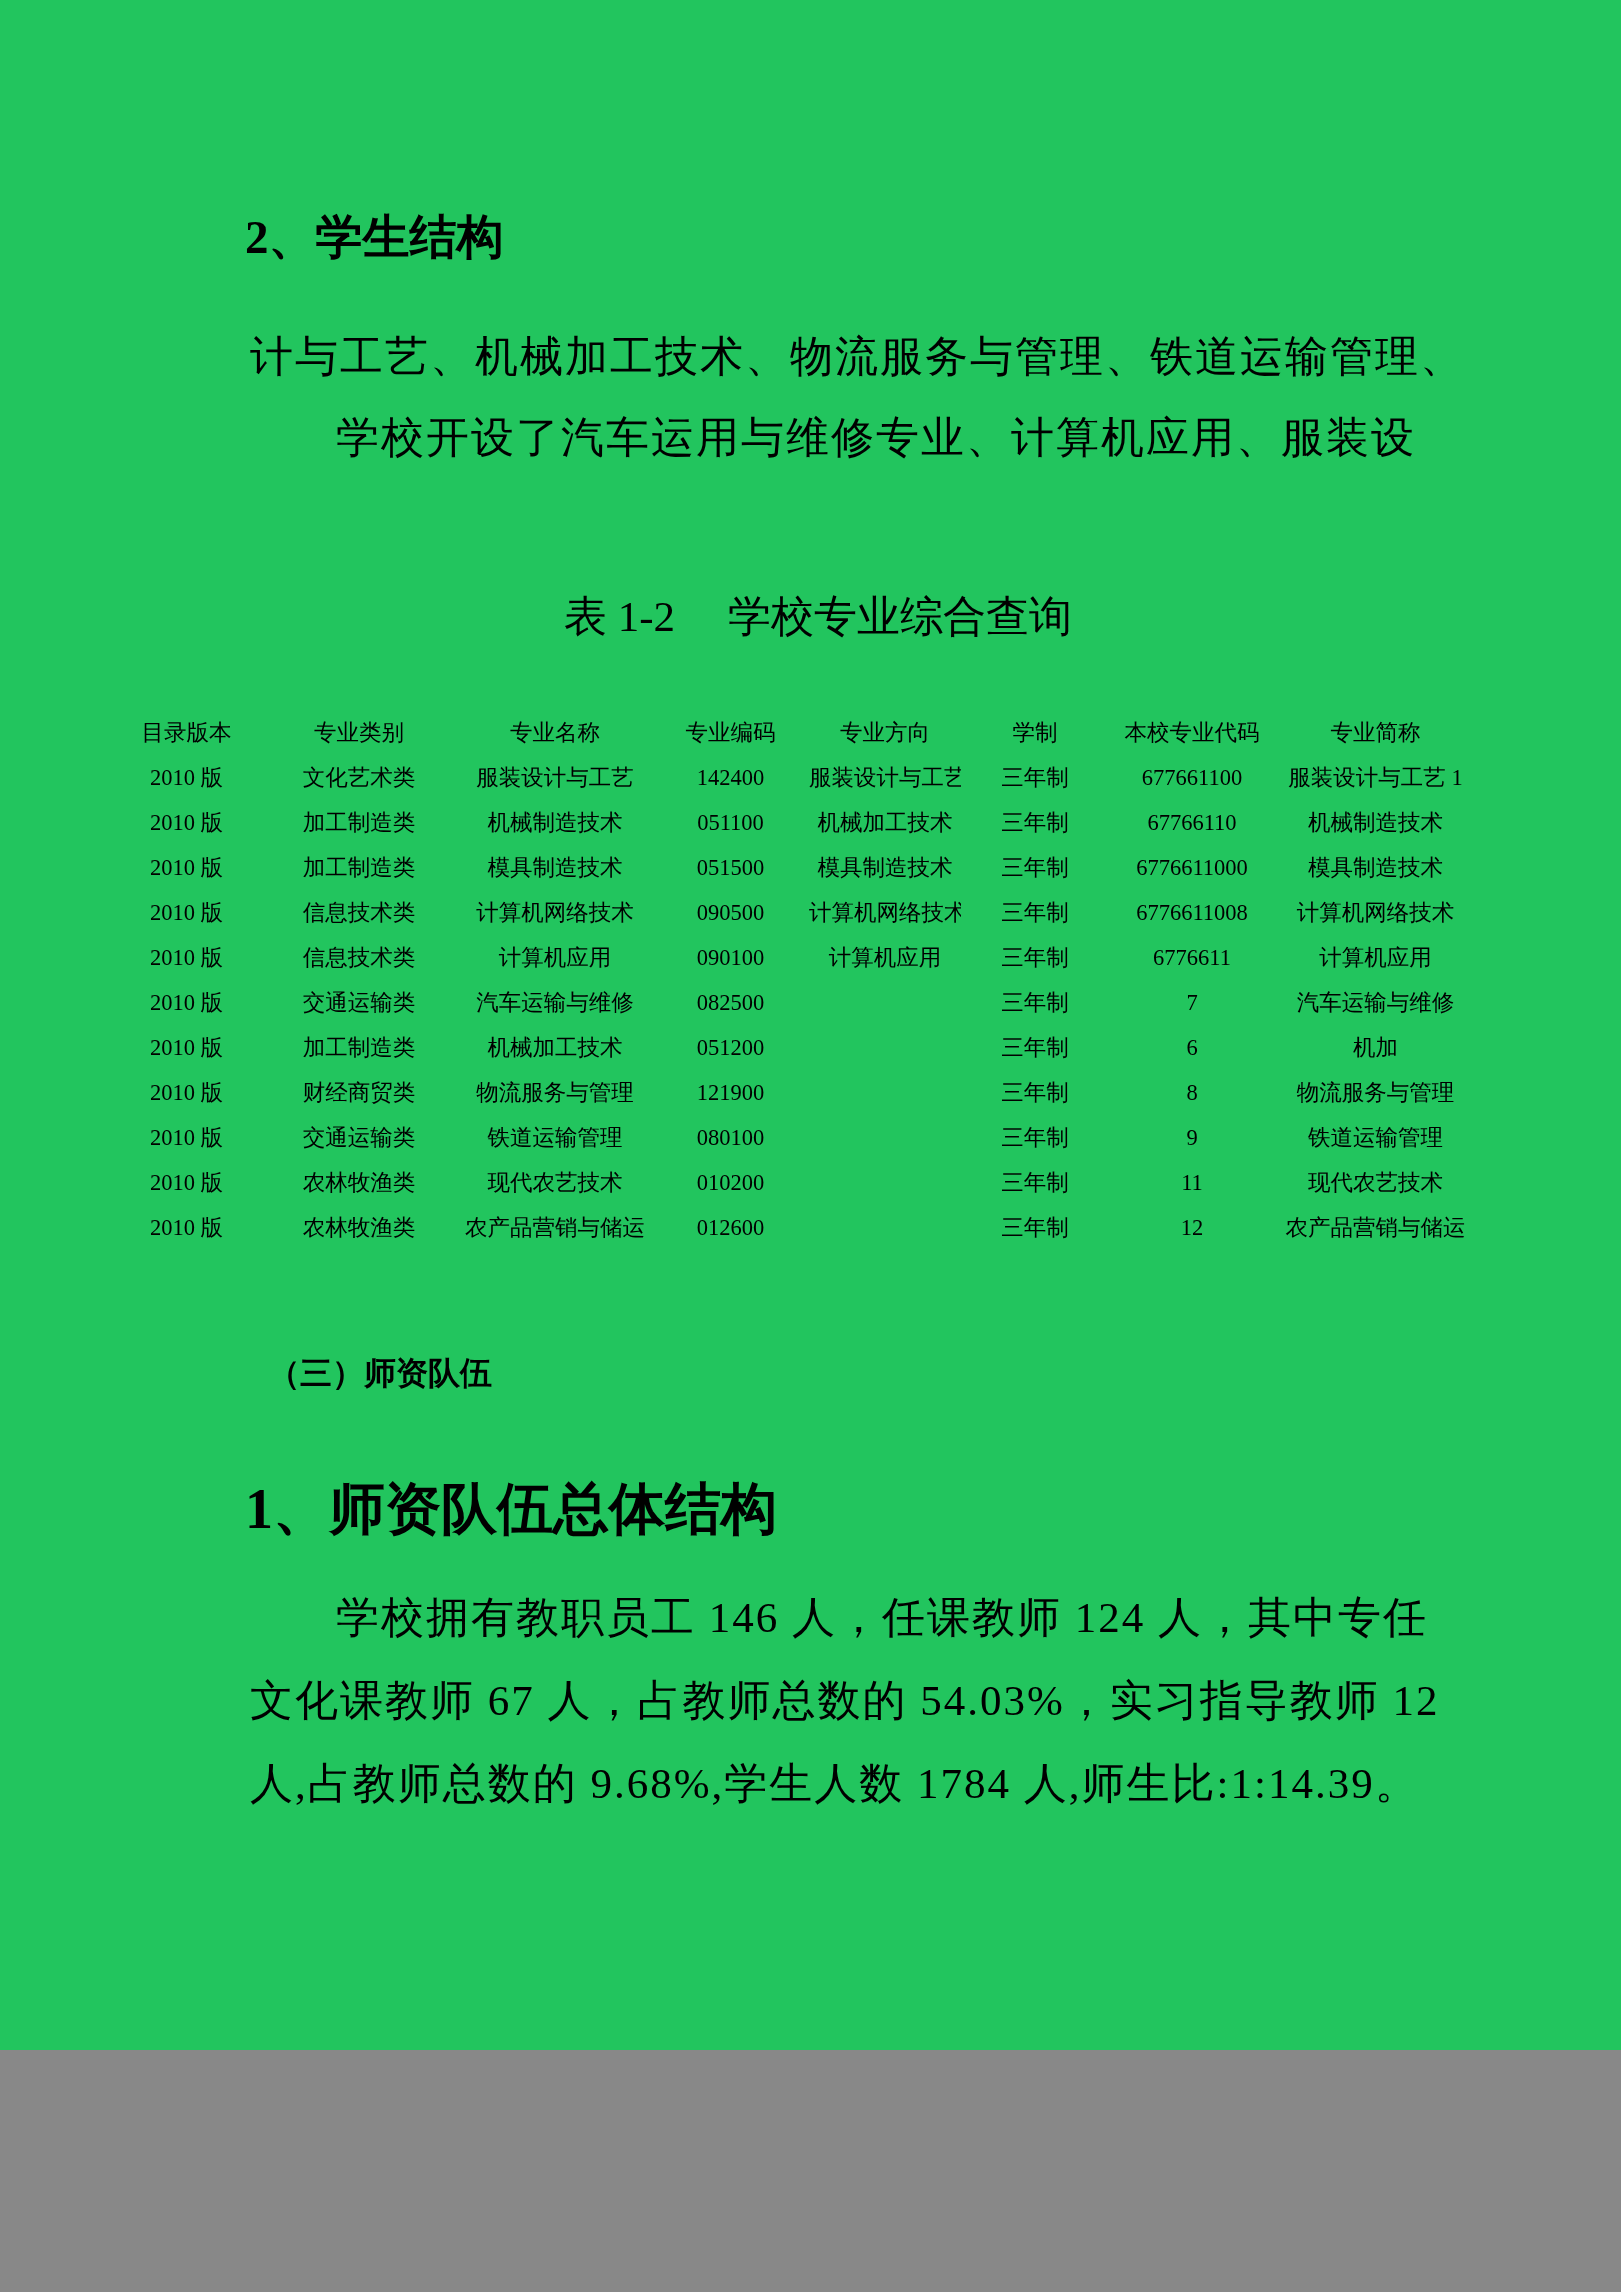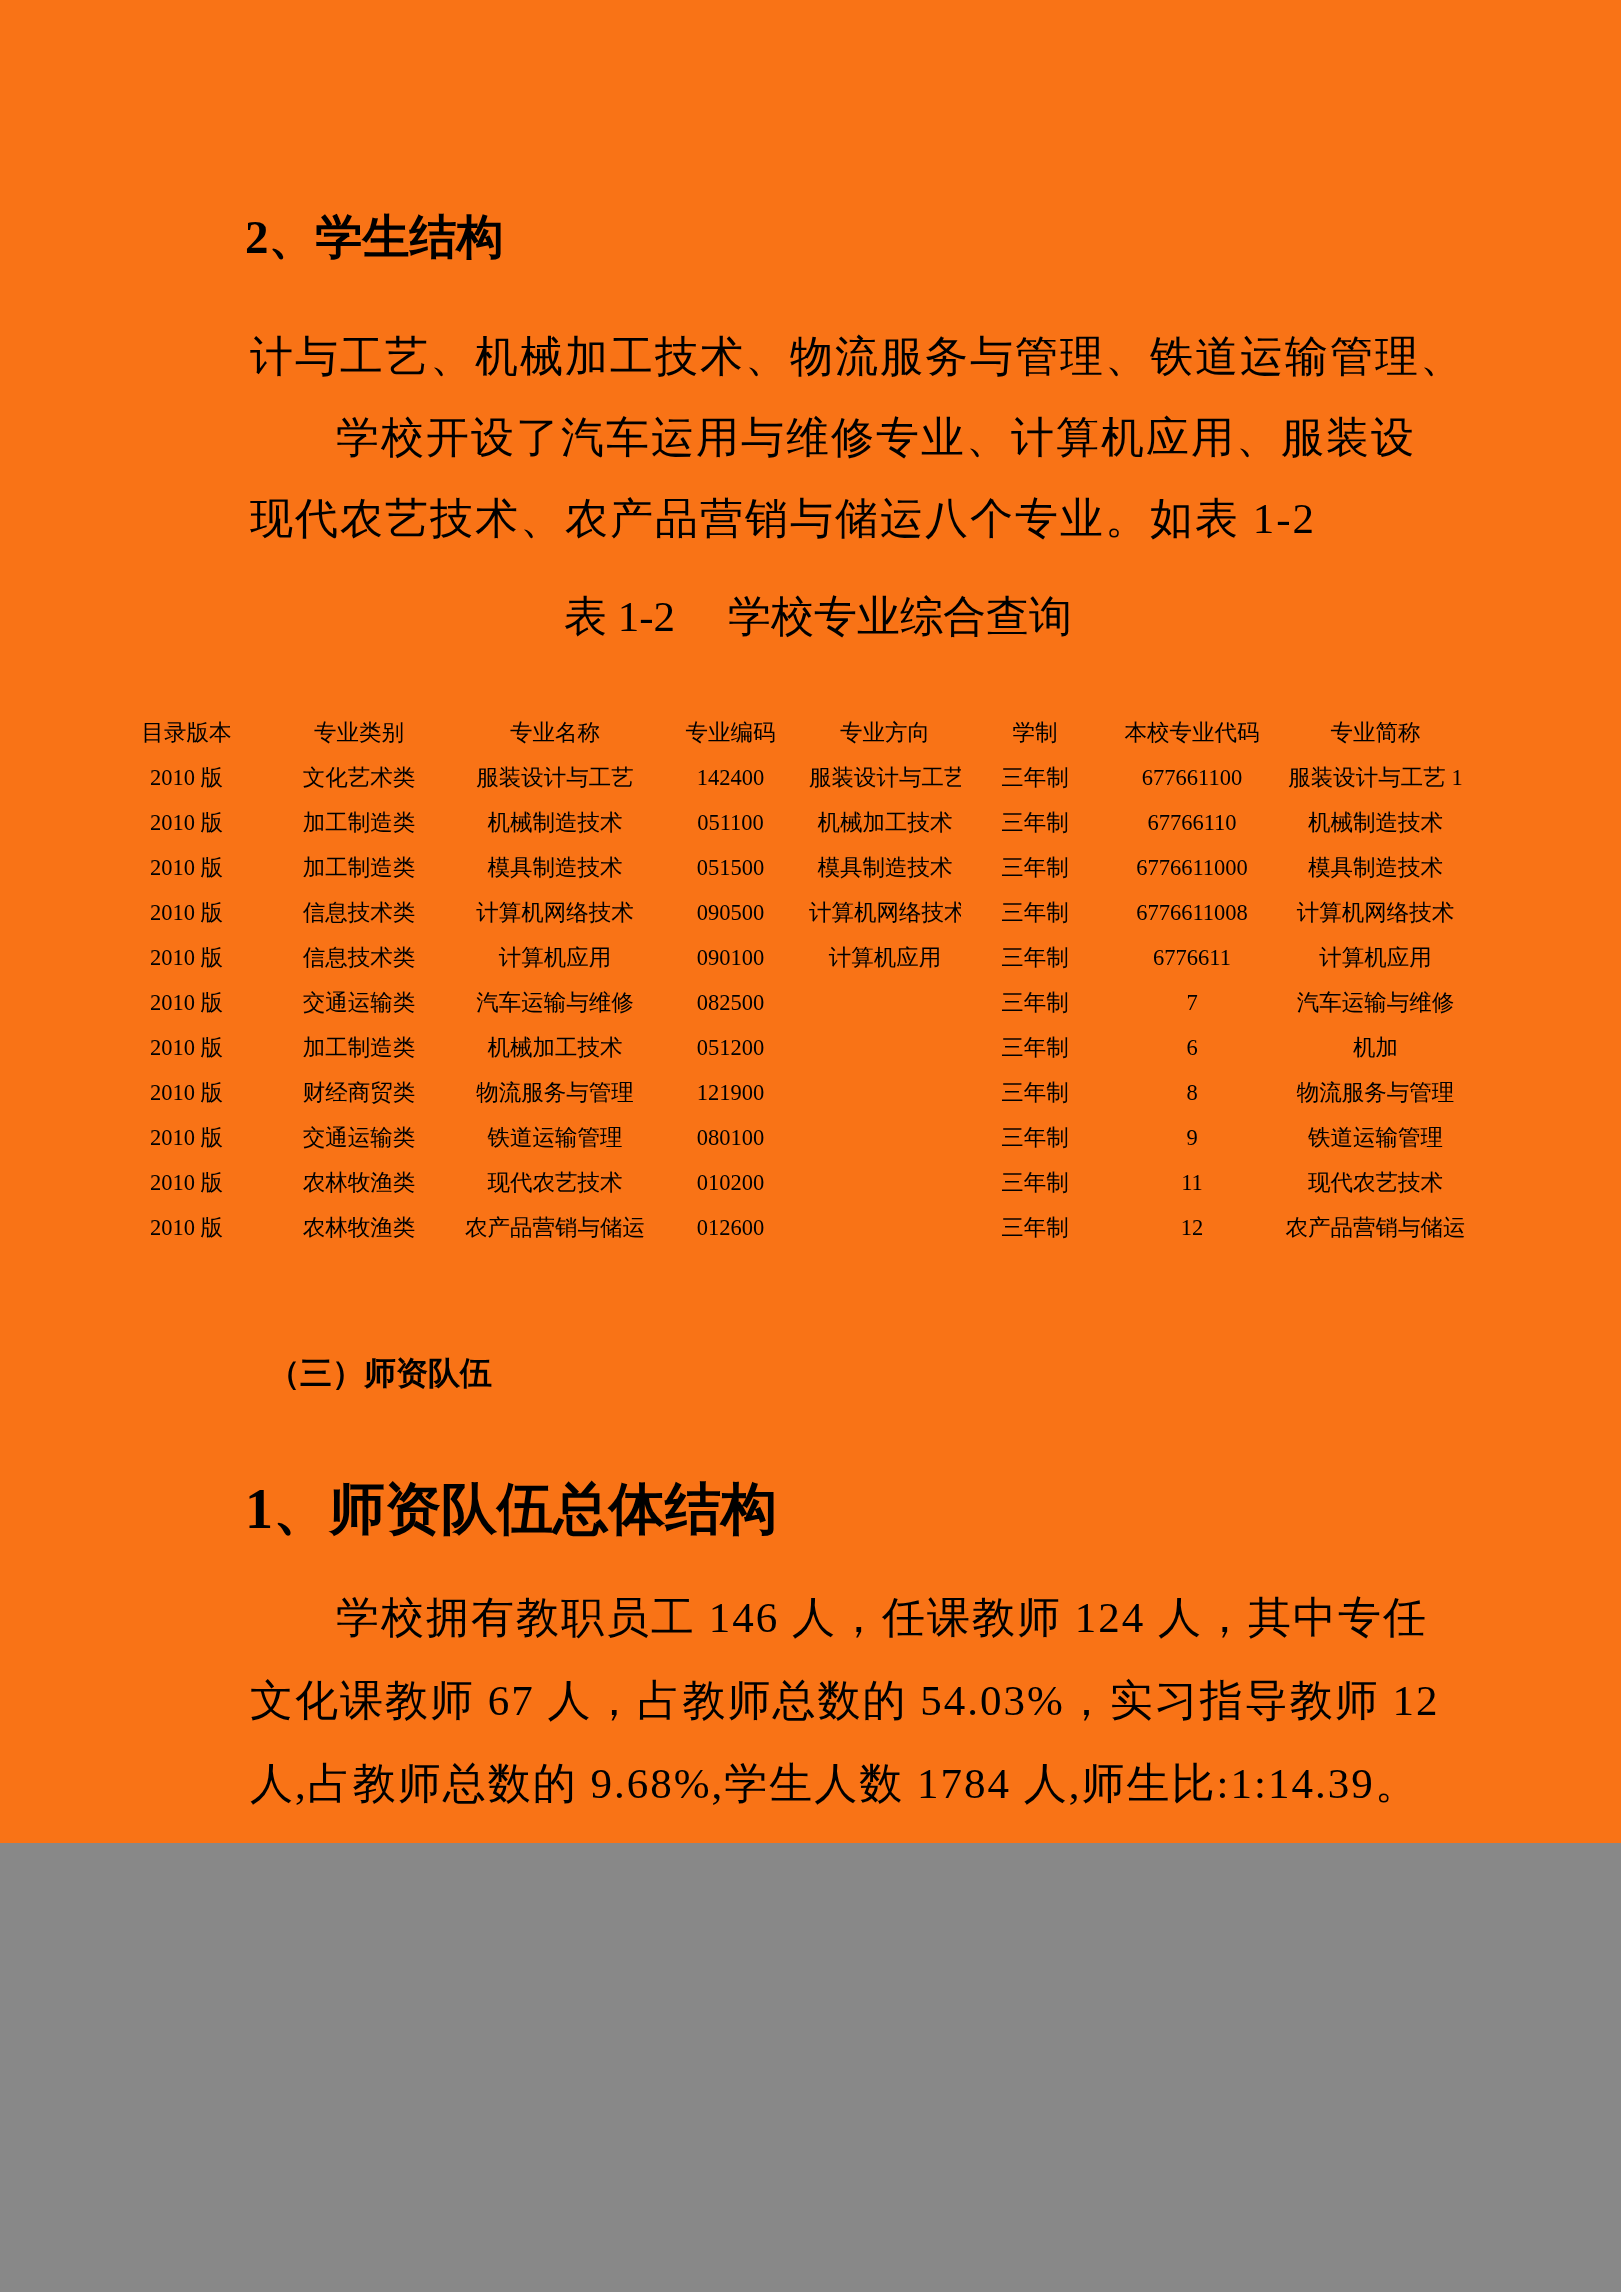--- a/index.html
+++ b/index.html
@@ -1,20 +1,20 @@
 <!DOCTYPE html>
 <html><head>
 <meta charset="utf-8">
 <style>
   html,body { margin:0; padding:0; background:#888; }
   .page {
     position:relative;
-    width:1621px; height:1843px;
+    width:1621px; height:2050px;
     margin:0 auto;
-    background:#f97316;
+    background:#22c55e;
     color:#000000;
     font-family:"Liberation Serif","DejaVu Serif",serif;
     overflow:hidden;
   }
   .h-main {
     position:absolute;
     font-weight:bold;
     white-space:nowrap;
   }
   #h-student { left:245px; top:206px; font-size:47px; }
@@ -71,21 +71,20 @@
 </head>
 <body>
 
 <div class="page">
 
   <div id="h-student" class="h-main">2、学生结构</div>
 
   <div id="para-student" class="para">
     <div class="line">计与工艺、机械加工技术、物流服务与管理、铁道运输管理、</div>
     <div class="line indent">学校开设了汽车运用与维修专业、计算机应用、服装设</div>
-    <div class="line">现代农艺技术、农产品营销与储运八个专业。如表 1-2</div>
   </div>
 
   <div class="caption">
     <span class="cap-label">表 1-2</span><span>学校专业综合查询</span>
   </div>
 
   <table class="majors">
     <colgroup>
         <col style="width: 147px;">
         <col style="width: 198px;">

